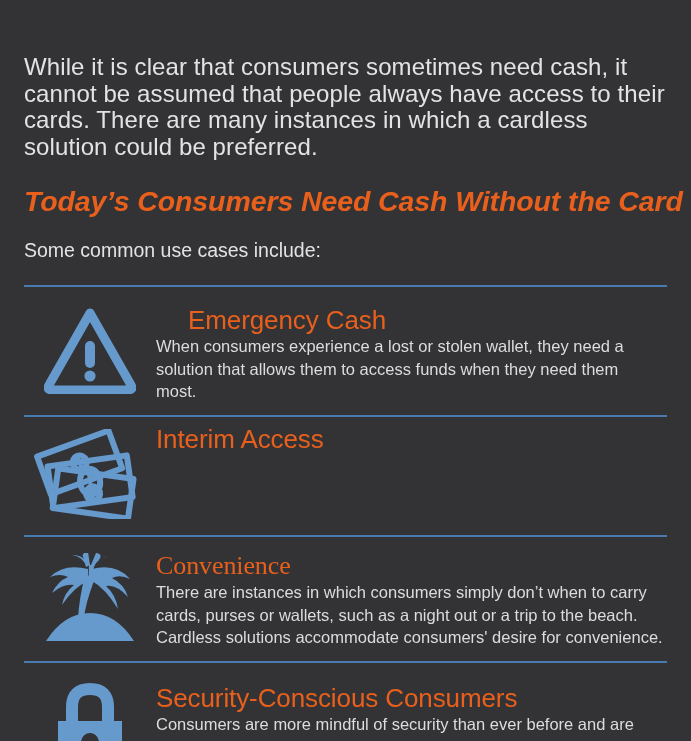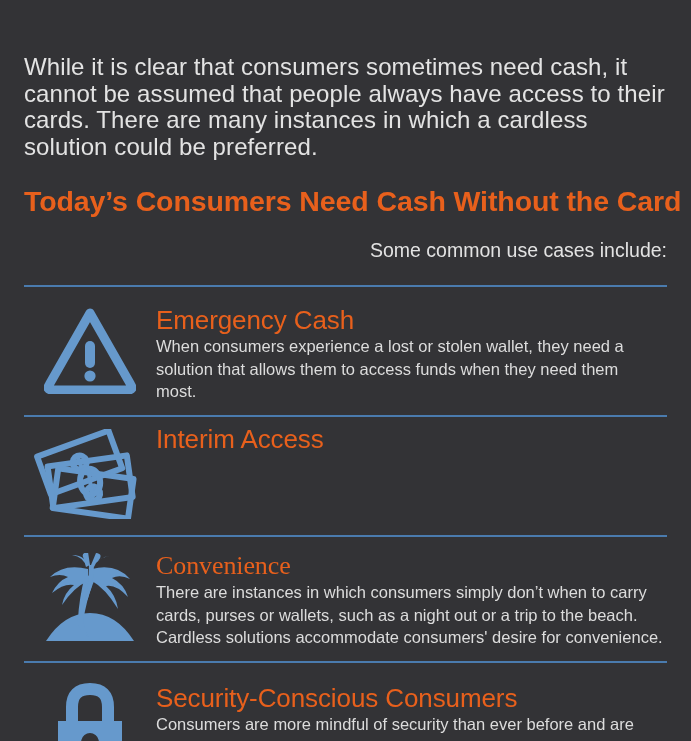--- a/index.html
+++ b/index.html
@@ -32,27 +32,27 @@
   }
 
   
   .main-heading {
     color: #e8601c;
     font-size: 28.5px;
     line-height: 34px;
     margin-top: 18px;
     letter-spacing: -0.1px;
     white-space: nowrap;
+    font-style: italic;
   }
   .sub-heading {
     color: #e3e3e3;
     font-size: 19.5px;
     line-height: 26px;
     margin-top: 2px;
-    text-align: right;
   }
 
   
   .divider {
     height: 2px;
     background: #4a7bae;
     width: 643px;
     margin: 0;
   }
   .divider.first { margin-top: 22px; }
@@ -92,21 +92,21 @@
   
   .row-1 { padding-top: 12px; padding-bottom: 12px; }
   .row-1 .case-icon { height: 104px; }
   .row-2 { padding-top: 5px; padding-bottom: 9px; }
   .row-2 .case-icon { height: 104px; }
   .row-3 { padding-top: 10px; padding-bottom: 10px; }
   .row-3 .case-icon { height: 104px; }
   .row-4 { padding-top: 12px; padding-bottom: 12px; }
   .row-4 .case-icon { height: 104px; }
 
-  .row-1 .case-title { padding-top: 6px; }
+  .row-1 .case-title { padding-top: 6px; margin-left: 32px; }
   .row-2 .case-title { padding-top: 2px; }
   .row-3 .case-title { padding-top: 4px; font-family: Liberation Serif, serif; }
   .row-4 .case-title { padding-top: 8px; }
 
   svg { display: block; }
 </style>
 </head>
 <body>
 
 <div class="page">

